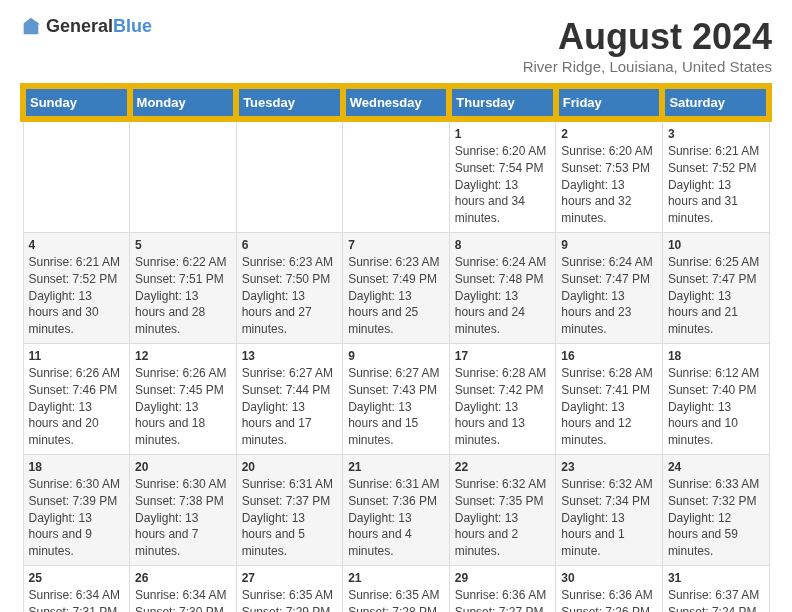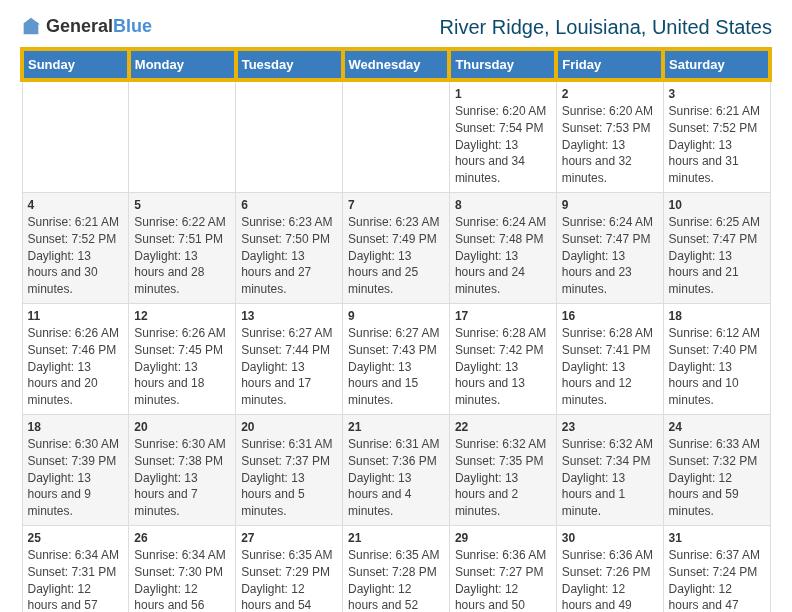--- a/index.html
+++ b/index.html
@@ -27,36 +27,36 @@
     }
     .title-area {
       text-align: right;
     }
     .main-title {
       font-size: 36px;
       font-weight: bold;
       color: #333;
     }
     .subtitle {
-      font-size: 20px;
-      color: #0c4a6e;
+      font-size: 15px;
+      color: #737373;
     }
     table {
       width: 100%;
       border-collapse: collapse;
       table-layout: fixed;
     }
     thead tr th {
       background-color: #3a7dbf;
       color: #fff;
       font-size: 13px;
       font-weight: bold;
       padding: 6px 4px;
       text-align: left;
-      border: 4px solid #eab308;
+      border: 6px solid #eab308;
     }
     tbody tr td {
       vertical-align: top;
       padding: 5px 5px;
       font-size: 10.5px;
       color: #333;
       border: 1px solid #ddd;
       height: 80px;
     }
     tbody tr:nth-child(even) td {
@@ -87,20 +87,21 @@
   <div class="logo">
     <svg class="logo-icon" viewBox="0 0 24 24">
       <path d="M12 2 L20 8 L20 20 L4 20 L4 8 Z" fill="#3a7dbf" opacity="0.8"></path>
       <path d="M16 6 L22 10 L20 8" fill="#3a7dbf"></path>
     </svg>
     <div>
       <span style="font-size:18px;font-weight:bold;color:#333;">General</span><span style="font-size:18px;font-weight:bold;color:#4a90d9;">Blue</span>
     </div>
   </div>
   <div class="title-area">
+    <div class="main-title">August 2024</div>
     <div class="subtitle">River Ridge, Louisiana, United States</div>
   </div>
 </div>
 
 <table>
   <thead>
     <tr>
     <th>Sunday</th>
         <th>Monday</th>
         <th>Tuesday</th>

